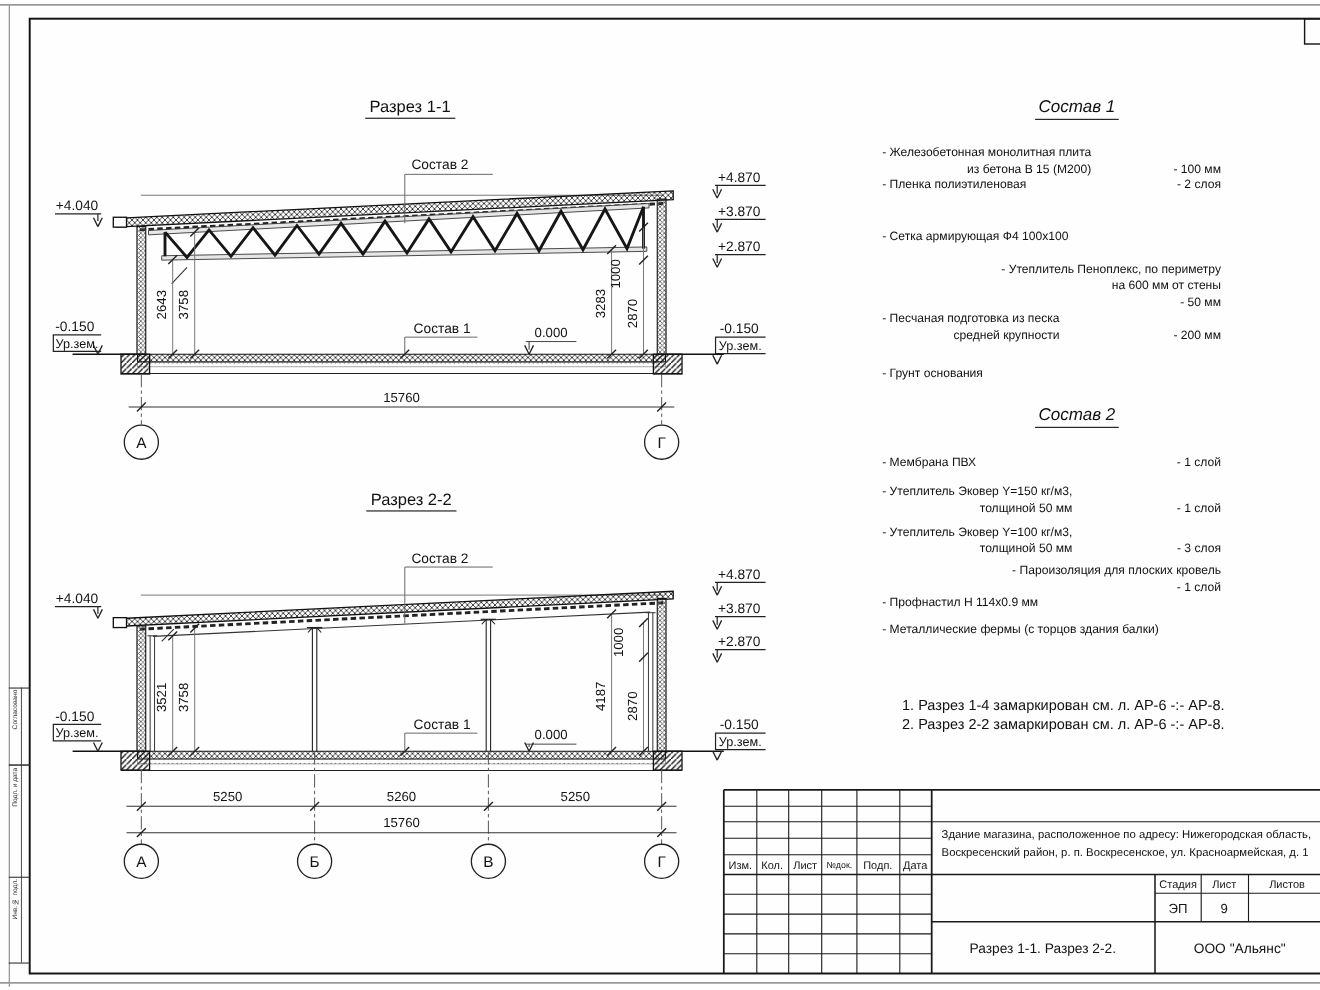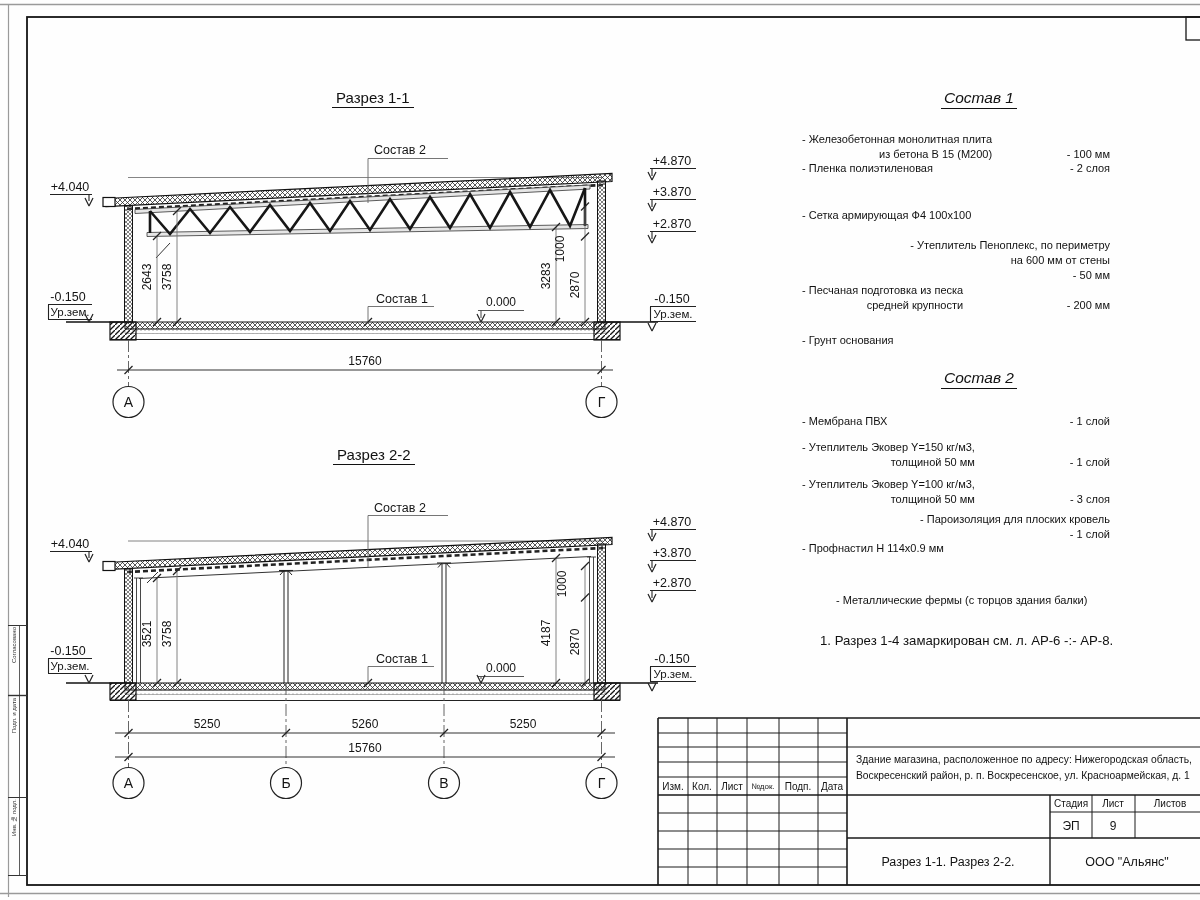--- a/index.html
+++ b/index.html
@@ -410,26 +410,27 @@
   <span class="vl">- 3 слоя</span>
 </div>
 <div class="li" style="top:512px;flex-direction:column;">
   <span class="nm">- Пароизоляция для плоских кровель</span>
   <span class="vl">- 1 слой</span>
 </div>
 <div class="li" style="top:541px;">
   <span class="nm">- Профнастил Н 114х0.9 мм</span>
   <span class="vl"></span>
 </div>
-<div class="li" style="top:593px;margin-left:34px;">
+<div class="li" style="top:565px;">
   <span class="nm">- Металлические фермы (с торцов здания балки)</span>
   <span class="vl"></span>
 </div>
 
 <div class="ov note" style="left:820px;top:632px;">1. Разрез 1-4 замаркирован см. л. АР-6 -:- АР-8.</div>
+<div class="ov note" style="left:820px;top:650px;">2. Разрез 2-2 замаркирован см. л. АР-6 -:- АР-8.</div>
 
 <div class="ov proj" style="left:856px;top:752px;width:348px;">
   <div>Здание магазина, расположенное по адресу: Нижегородская область,</div>
   <div>Воскресенский район, р. п. Воскресенское, ул. Красноармейская, д. 1</div>
 </div>
 
 <div class="mcell" style="top:627px;height:66px;">
       <span>Согласовано</span>
     </div>
 <div class="mcell" style="top:698px;height:97px;">

